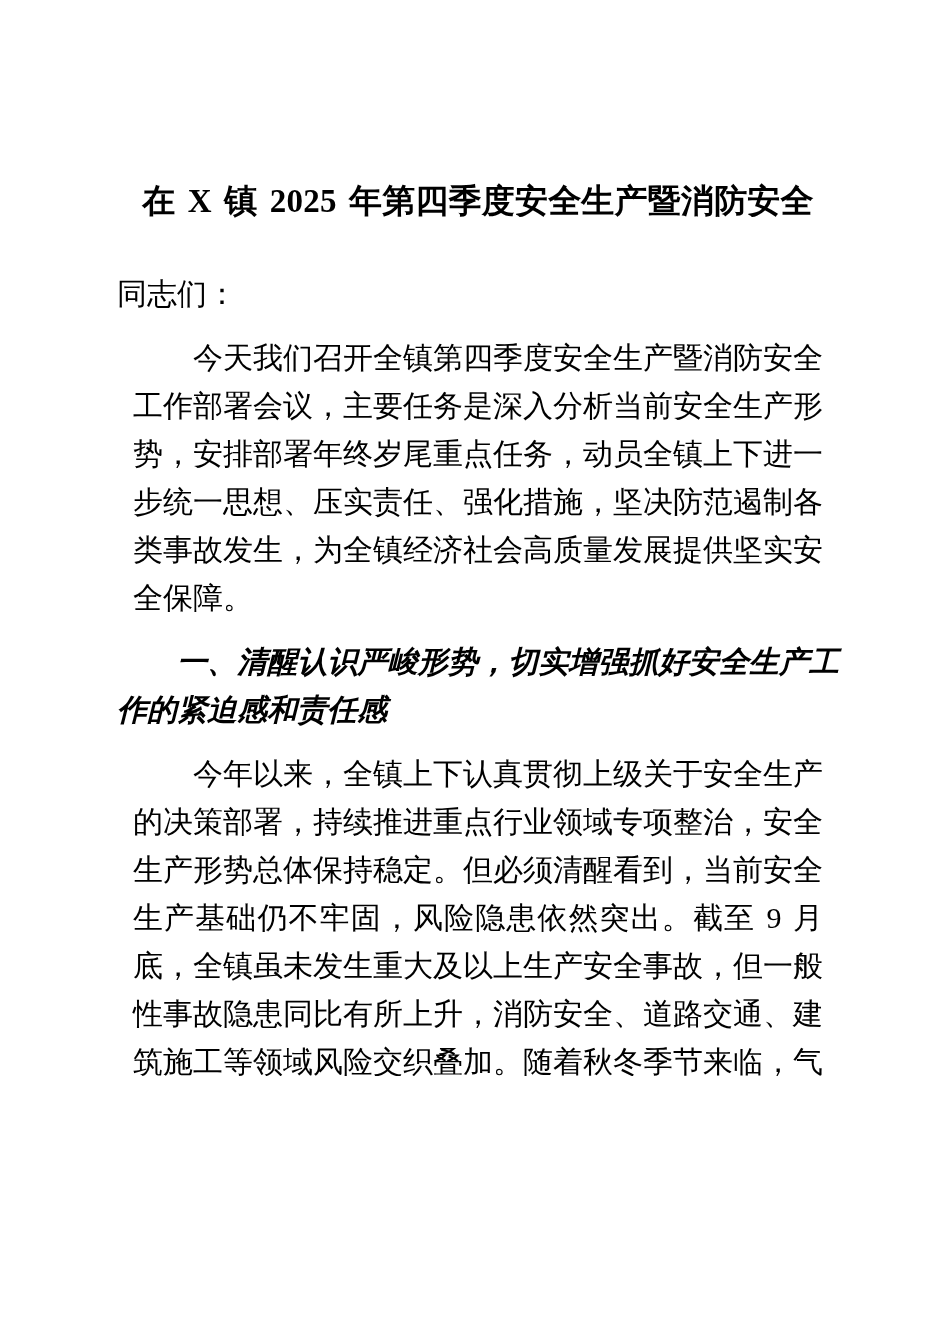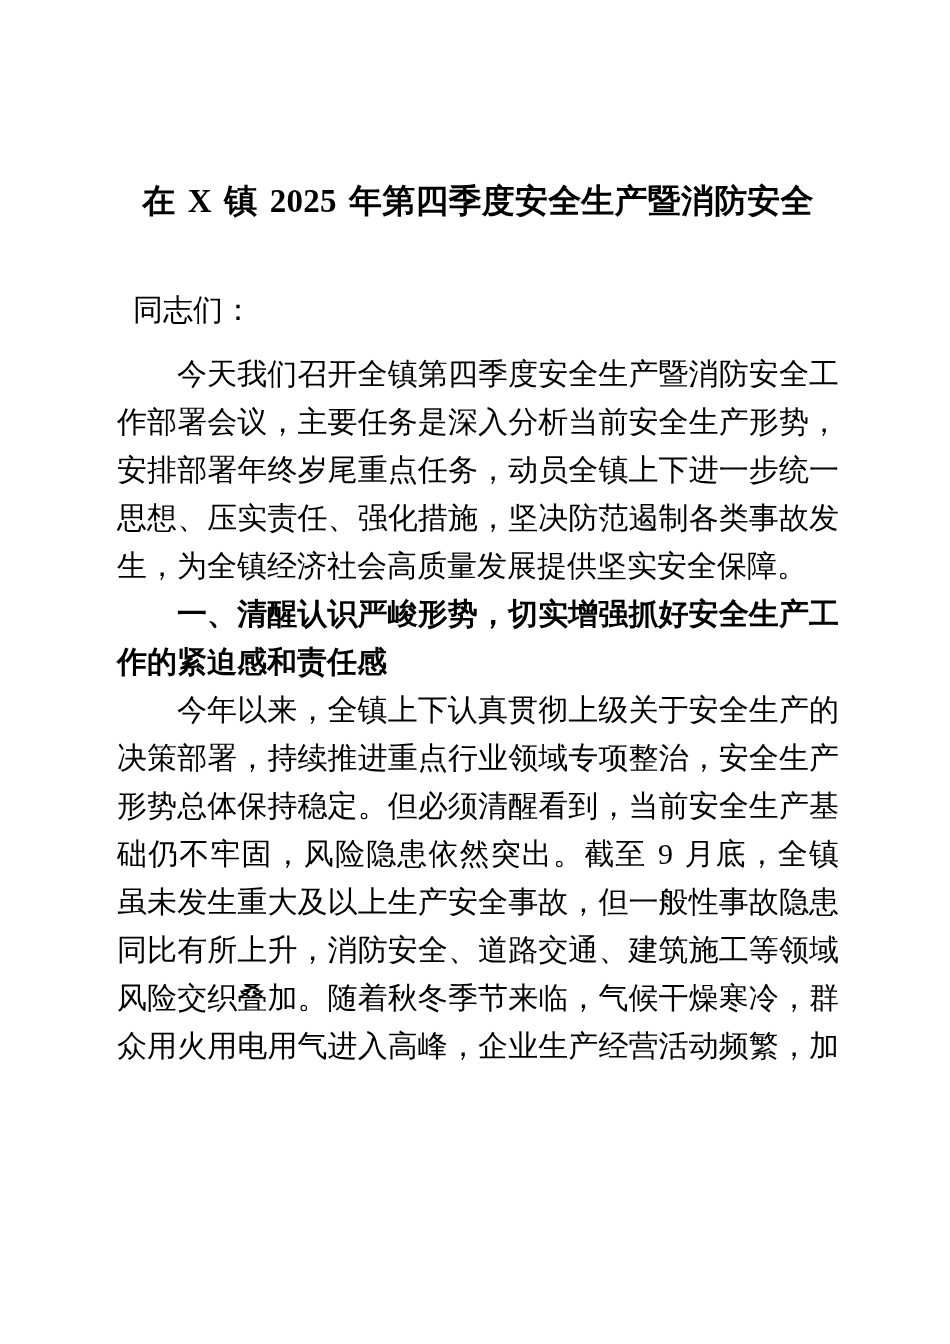--- a/index.html
+++ b/index.html
@@ -39,32 +39,32 @@
     font-weight: bold;
     text-align: center;
     letter-spacing: 0.2px;
     color: #000000;
     font-family: "Liberation Sans", "DejaVu Sans", sans-serif;
     text-rendering: optimizeLegibility;
   }
 
   
   .salutation {
-    margin: 16px;
+    margin: 0;
     padding-top: 44px;
     font-size: 30px;
     line-height: 48px;
     color: #000000;
     text-align: left;
     font-family: "Liberation Sans", "DejaVu Sans", sans-serif;
   }
 
   
   .body-para {
-    margin: 0;
+    margin: 16px;
     font-size: 30px;
     line-height: 48px;
     color: #000000;
     text-align: justify;
     text-justify: inter-character;
     text-indent: 60px;
     font-family: "Liberation Sans", "DejaVu Sans", sans-serif;
     word-break: break-all;
   }
 
@@ -73,20 +73,21 @@
     margin: 0;
     font-size: 30px;
     line-height: 48px;
     font-weight: bold;
     color: #000000;
     text-align: justify;
     text-justify: inter-character;
     text-indent: 60px;
     font-family: "Liberation Sans", "DejaVu Sans", sans-serif;
     word-break: break-all;
+    font-style: italic;
   }
 
   
   .latin {
     font-family: "Liberation Serif", "DejaVu Serif", serif;
     padding: 0 2px;
   }
 
   .doc-title .latin {
     font-family: "Liberation Serif", "DejaVu Serif", serif;

